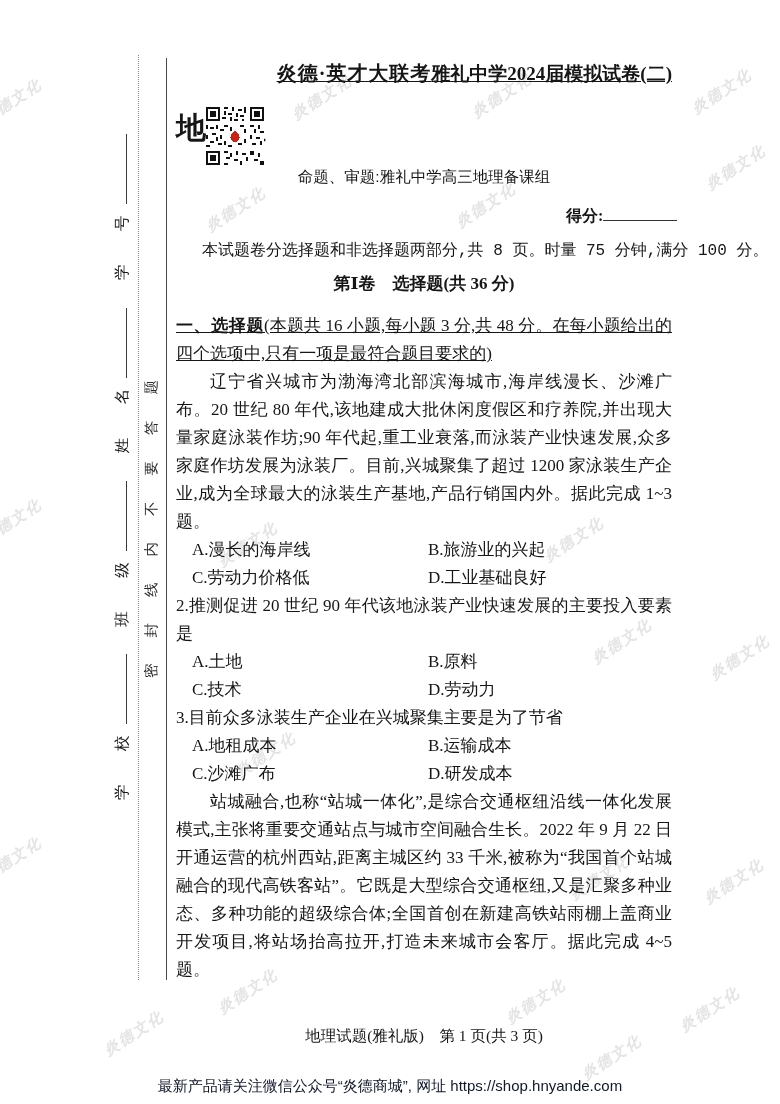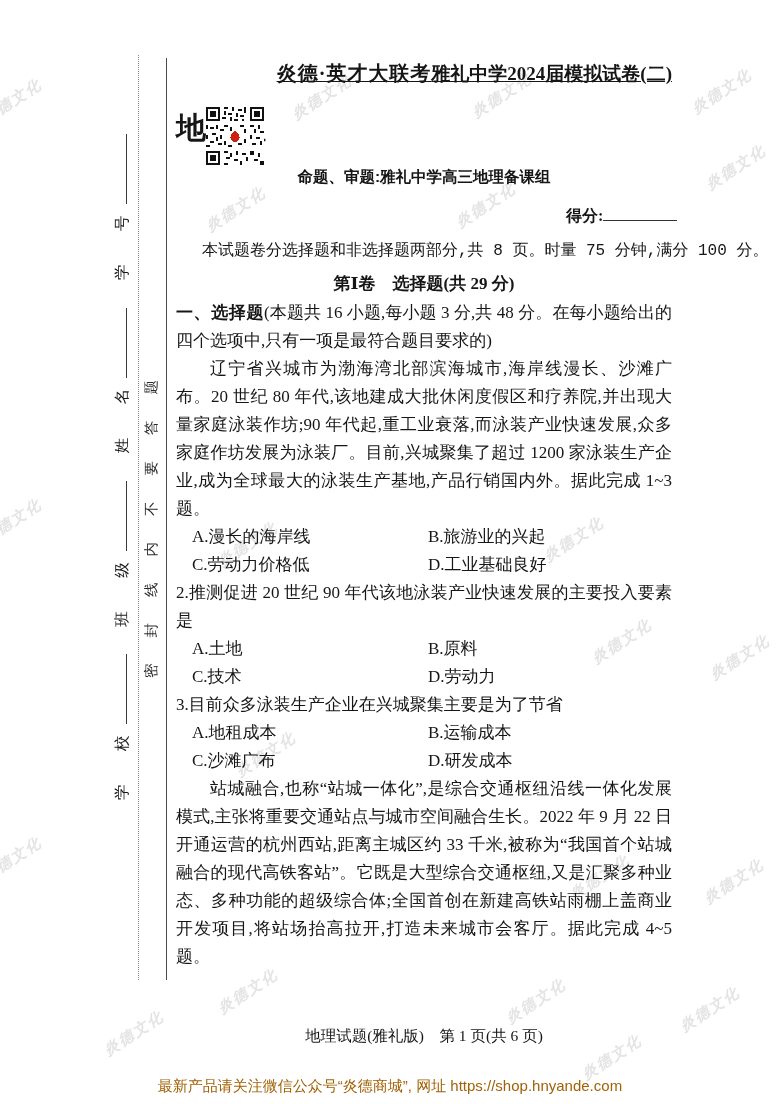--- a/index.html
+++ b/index.html
@@ -41,44 +41,44 @@
   }
   
   .content {
     position:absolute; left:176px; top:55px; width:496px;
     font-size:17px; line-height:28px; text-align:justify; z-index:2;
   }
   .header-line { text-align:right; font-size:19px; font-weight:bold; line-height:37px; white-space:nowrap;text-decoration:underline; }
   .header-line .brand { font-size:20px; font-weight:900; letter-spacing:1px; }
   .qr-wrap { position:absolute; left:30px; top:52px; width:58px; height:58px; }
   .subject-title { font-size:30px; font-weight:bold; line-height:40px; margin-top:16px; }
-  .setter-line { text-align:center; font-size:15.5px; font-weight:bold; line-height:22px; margin-top:18px; font-family:"Liberation Sans",sans-serif;}
+  .setter-line { text-align:center; font-size:15.5px; font-weight:normal; line-height:22px; margin-top:18px; font-family:"Liberation Sans",sans-serif;}
   .score-row { margin-top:16px; padding-left:390px; font-weight:bold; font-size:16px; line-height:24px; white-space:nowrap; }
   .score-blank { display:inline-block; width:74px; height:13px; border-bottom:1.3px solid #333; }
   .intro { margin-top:9px; padding-left:26px; font-size:16px; white-space:nowrap;font-family:Liberation Mono, monospace; }
   .sec-title { text-align:center; font-weight:bold; margin-top:5px; font-size:17px; }
-  .instruction { margin-top:1px; }
+  .instruction { margin-top:14px;text-decoration:underline; }
   .instruction b { letter-spacing:0.5px; }
   .passage { text-indent:2em; }
   .qblock { }
   .qstem { }
   .opts2 { display:grid; grid-template-columns:236px 1fr; padding-left:16px; }
   .opts4 { display:flex; padding-left:18px; }
   .opts4 span:nth-child(1){ width:110px; }
   .opts4 span:nth-child(2){ width:124px; }
   .opts4 span:nth-child(3){ width:128px; }
   .items-line { }
   .page-footer {
     position:absolute; left:176px; width:496px; top:1026px; text-align:center;
     font-size:15.5px; z-index:2;
   }
   .promo-line {
     position:absolute; left:0; width:780px; top:1077px; text-align:center;
     font-family:"Liberation Sans","DejaVu Sans",sans-serif; font-size:15px;
-    color:#a16207; z-index:2;
+    color:#0f172a; z-index:2;
   }
 </style>
 </head>
 <body>
 
 <div class="page">
 
   <div>
     <span class="wm" style="left: -22px; top: 92px; color: rgb(228, 228, 228);">炎德文化</span>
     <span class="wm" style="left: 288px; top: 88px; color: rgb(228, 228, 228);">炎德文化</span>
@@ -188,21 +188,21 @@
     </div>
 
     <div class="subject-title">地　理</div>
 
     <div class="setter-line">命题、审题:雅礼中学高三地理备课组</div>
 
     <div class="score-row"><span>得分:</span><span class="score-blank"></span></div>
 
     <div class="intro">本试题卷分选择题和非选择题两部分,共 8 页。时量 75 分钟,满分 100 分。</div>
 
-    <div class="sec-title">第Ⅰ卷　选择题(共 29 分)</div>
+    <div class="sec-title">第Ⅰ卷　选择题(共 36 分)</div>
 
     <div class="instruction"><b>一、选择题</b><span>(本题共 16 小题,每小题 3 分,共 48 分。在每小题给出的四个选项中,只有一项是最符合题目要求的)</span></div>
 
     <div class="passage">辽宁省兴城市为渤海湾北部滨海城市,海岸线漫长、沙滩广布。20 世纪 80 年代,该地建成大批休闲度假区和疗养院,并出现大量家庭泳装作坊;90 年代起,重工业衰落,而泳装产业快速发展,众多家庭作坊发展为泳装厂。目前,兴城聚集了超过 1200 家泳装生产企业,成为全球最大的泳装生产基地,产品行销国内外。据此完成 1~3 题。</div>
 
     <div class="qblock">
       <div class="opts2">
         <span>A.漫长的海岸线</span>
         <span>B.旅游业的兴起</span>
         <span>C.劳动力价格低</span>
@@ -228,17 +228,17 @@
         <span>C.沙滩广布</span>
         <span>D.研发成本</span>
       </div>
     </div>
 
     <div class="passage">站城融合,也称“站城一体化”,是综合交通枢纽沿线一体化发展模式,主张将重要交通站点与城市空间融合生长。2022 年 9 月 22 日开通运营的杭州西站,距离主城区约 33 千米,被称为“我国首个站城融合的现代高铁客站”。它既是大型综合交通枢纽,又是汇聚多种业态、多种功能的超级综合体;全国首创在新建高铁站雨棚上盖商业开发项目,将站场抬高拉开,打造未来城市会客厅。据此完成 4~5 题。</div>
 
 
   </div>
 
-  <div class="page-footer">地理试题(雅礼版)　第 1 页(共 6 页)</div>
+  <div class="page-footer">地理试题(雅礼版)　第 1 页(共 3 页)</div>
 
   <div class="promo-line">最新产品请关注微信公众号“炎德商城”, 网址 https://shop.hnyande.com</div>
 
 </div>
 
 </body></html>

